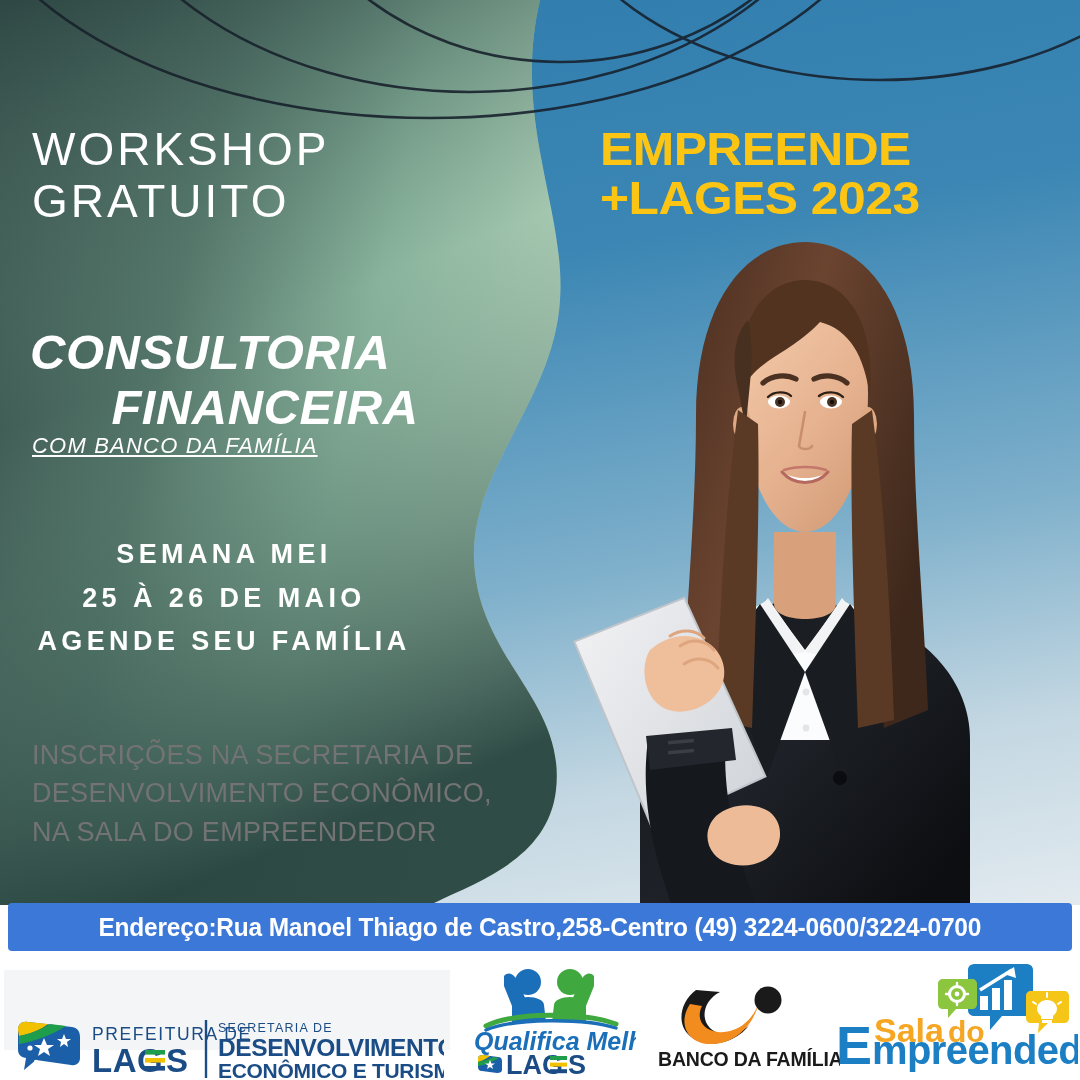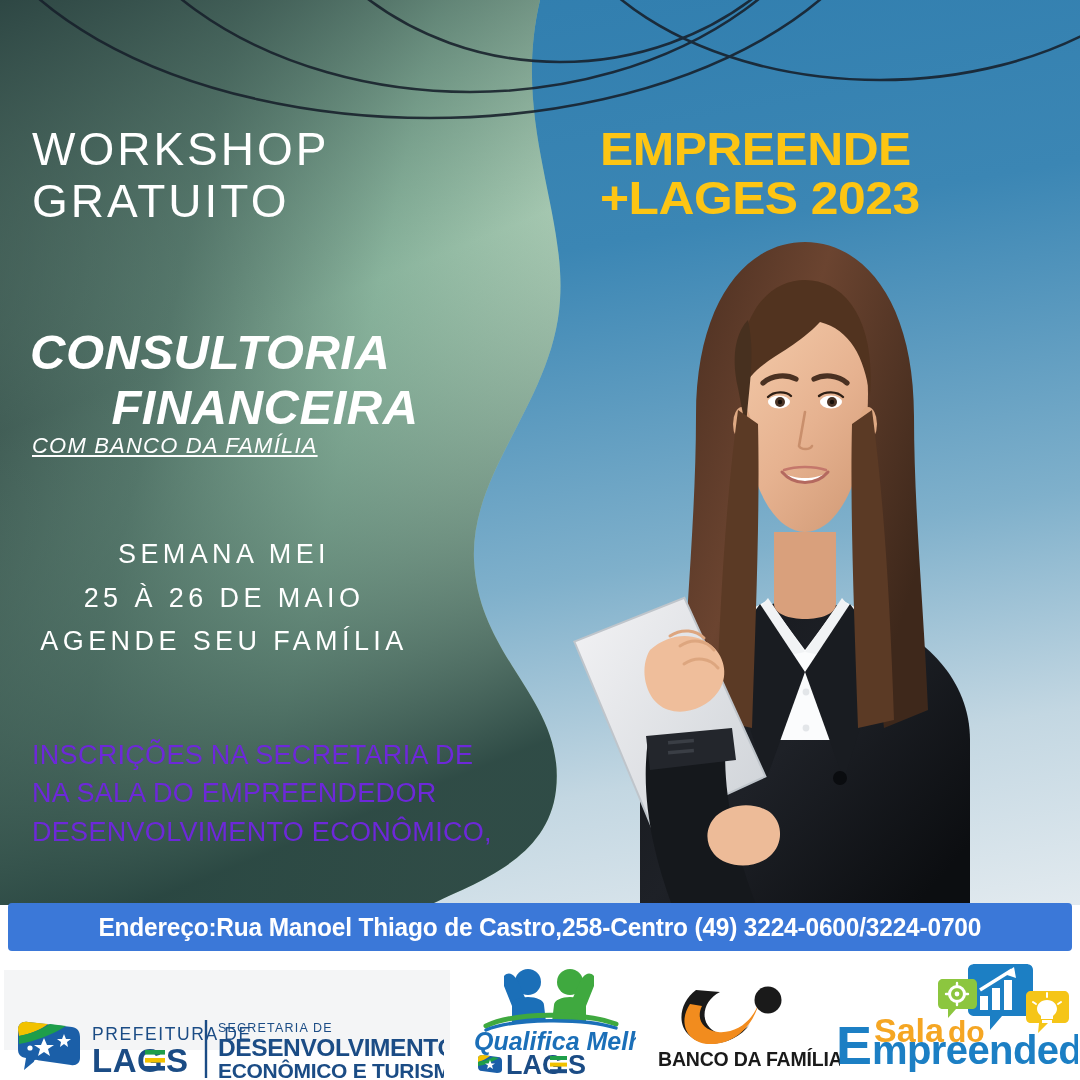--- a/index.html
+++ b/index.html
@@ -38,27 +38,27 @@
   }
   .consultoria .l2{display:block;text-align:center;}
   .com-banco{
     position:absolute;left:32px;top:433px;width:460px;
     color:#ffffff;font-size:22px;font-style:italic;font-weight:500;
     letter-spacing:1.2px;
     text-decoration:underline;
   }
   .semana{
     position:absolute;left:0px;top:533px;width:448px;
-    color:#ffffff;font-size:27px;font-weight:normal;line-height:1.62;
+    color:#ffffff;font-size:27px;font-weight:bold;line-height:1.62;
     letter-spacing:4.4px;text-align:center;
   }
   .semana span{display:block;}
   .inscricoes{
     position:absolute;left:32px;top:736px;width:470px;
-    color:#6d28d9;font-size:27px;font-weight:400;line-height:1.42;
+    color:#737373;font-size:27px;font-weight:400;line-height:1.42;
     letter-spacing:0.3px;
   }
   .inscricoes span{display:block;}
 
   
   .empreende{
     position:absolute;left:600px;top:124px;width:420px;
     color:#FDC513;font-size:47px;font-weight:bold;line-height:1.05;
     letter-spacing:-0.5px;
     transform:scaleX(1.06);transform-origin:left top;
@@ -251,22 +251,22 @@
     <div class="com-banco">COM BANCO DA FAMÍLIA</div>
 
     <div class="semana">
       <span>SEMANA MEI</span>
       <span>25 À 26 DE MAIO</span>
       <span>AGENDE SEU FAMÍLIA</span>
     </div>
 
     <div class="inscricoes">
       <span>INSCRIÇÕES NA SECRETARIA DE</span>
+      <span>DESENVOLVIMENTO ECONÔMICO,</span>
       <span>NA SALA DO EMPREENDEDOR</span>
-      <span>DESENVOLVIMENTO ECONÔMICO,</span>
     </div>
   </div>
 
   <div class="empreende">
     <span>EMPREENDE</span>
     <span>+LAGES 2023</span>
   </div>
 
   <div class="addrbar">
     <div class="txt">Endereço:Rua Manoel Thiago de Castro,258-Centro (49) 3224-0600/3224-0700</div>

